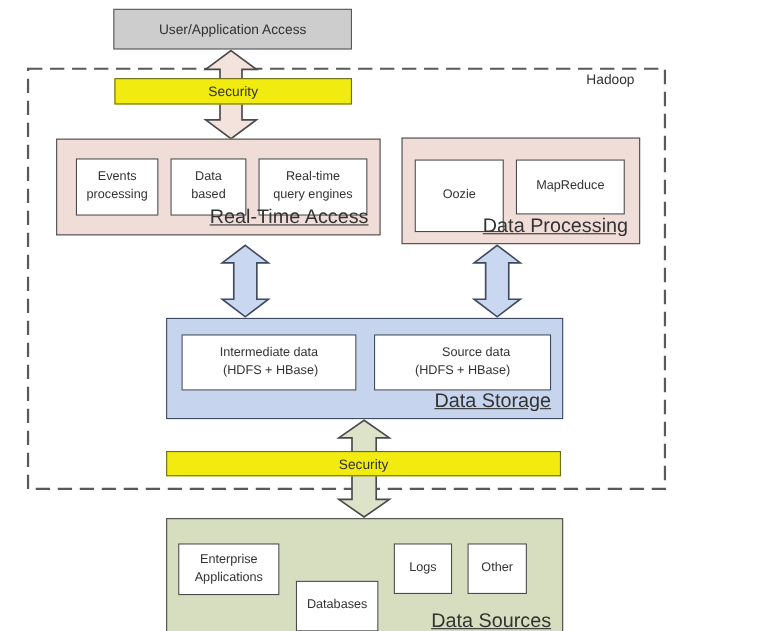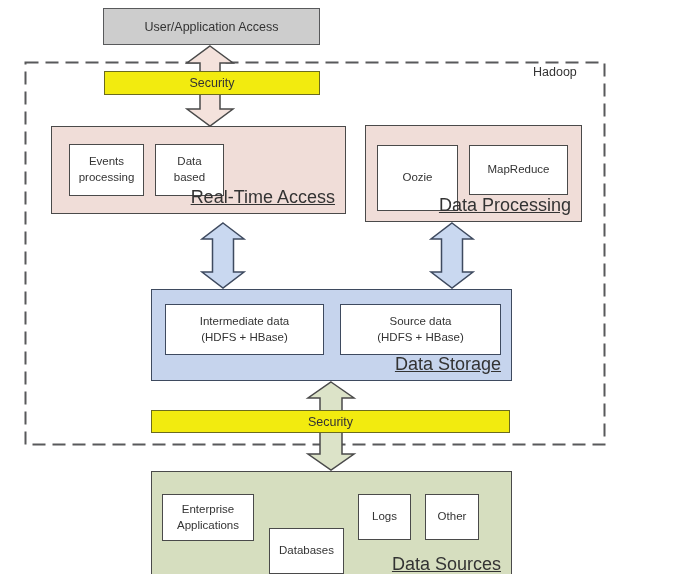--- a/index.html
+++ b/index.html
@@ -79,21 +79,21 @@
     position: absolute;
     background: #ffffff;
     border: 1px solid var(--outline-dark);
     display: flex;
     align-items: center;
     justify-content: center;
     text-align: center;
     font-size: 11.5px;
     line-height: 1.35;
   }
-  .panel.blue .cell { border-color: var(--outline-blue); }
+  .panel.blue .cell { border-color: var(--outline-blue); text-align: right; }
   .cell-label { white-space: pre-line; }
   .panel-label {
     position: absolute;
     right: 10px;
     bottom: 5px;
     font-size: 18px;
     white-space: nowrap;
     text-decoration: underline;
   }
   .hadoop-label {
@@ -133,20 +133,24 @@
 
   <div class="panel pink" style="left:51px; top:126px; width:295px; height:88px;padding-left:48px;">
     <div class="cell" style="left:17px; top:17px; width:75px; height:52px;">
       <span class="cell-label">Events
 processing</span>
     </div>
     <div class="cell" style="left:103px; top:17px; width:69px; height:52px;">
       <span class="cell-label">Data
 based</span>
     </div>
+    <div class="cell" style="left:183px; top:17px; width:99px; height:52px;">
+      <span class="cell-label">Real-time
+query engines</span>
+    </div>
     <div class="panel-label">Real-Time Access</div>
   </div>
 
   <div class="panel pink" style="left:365px; top:125px; width:217px; height:97px;">
     <div class="cell" style="left:11px; top:19px; width:81px; height:66px;">
       <span class="cell-label">Oozie</span>
     </div>
     <div class="cell" style="left:103px; top:19px; width:99px; height:50px;">
       <span class="cell-label">MapReduce</span>
     </div>

